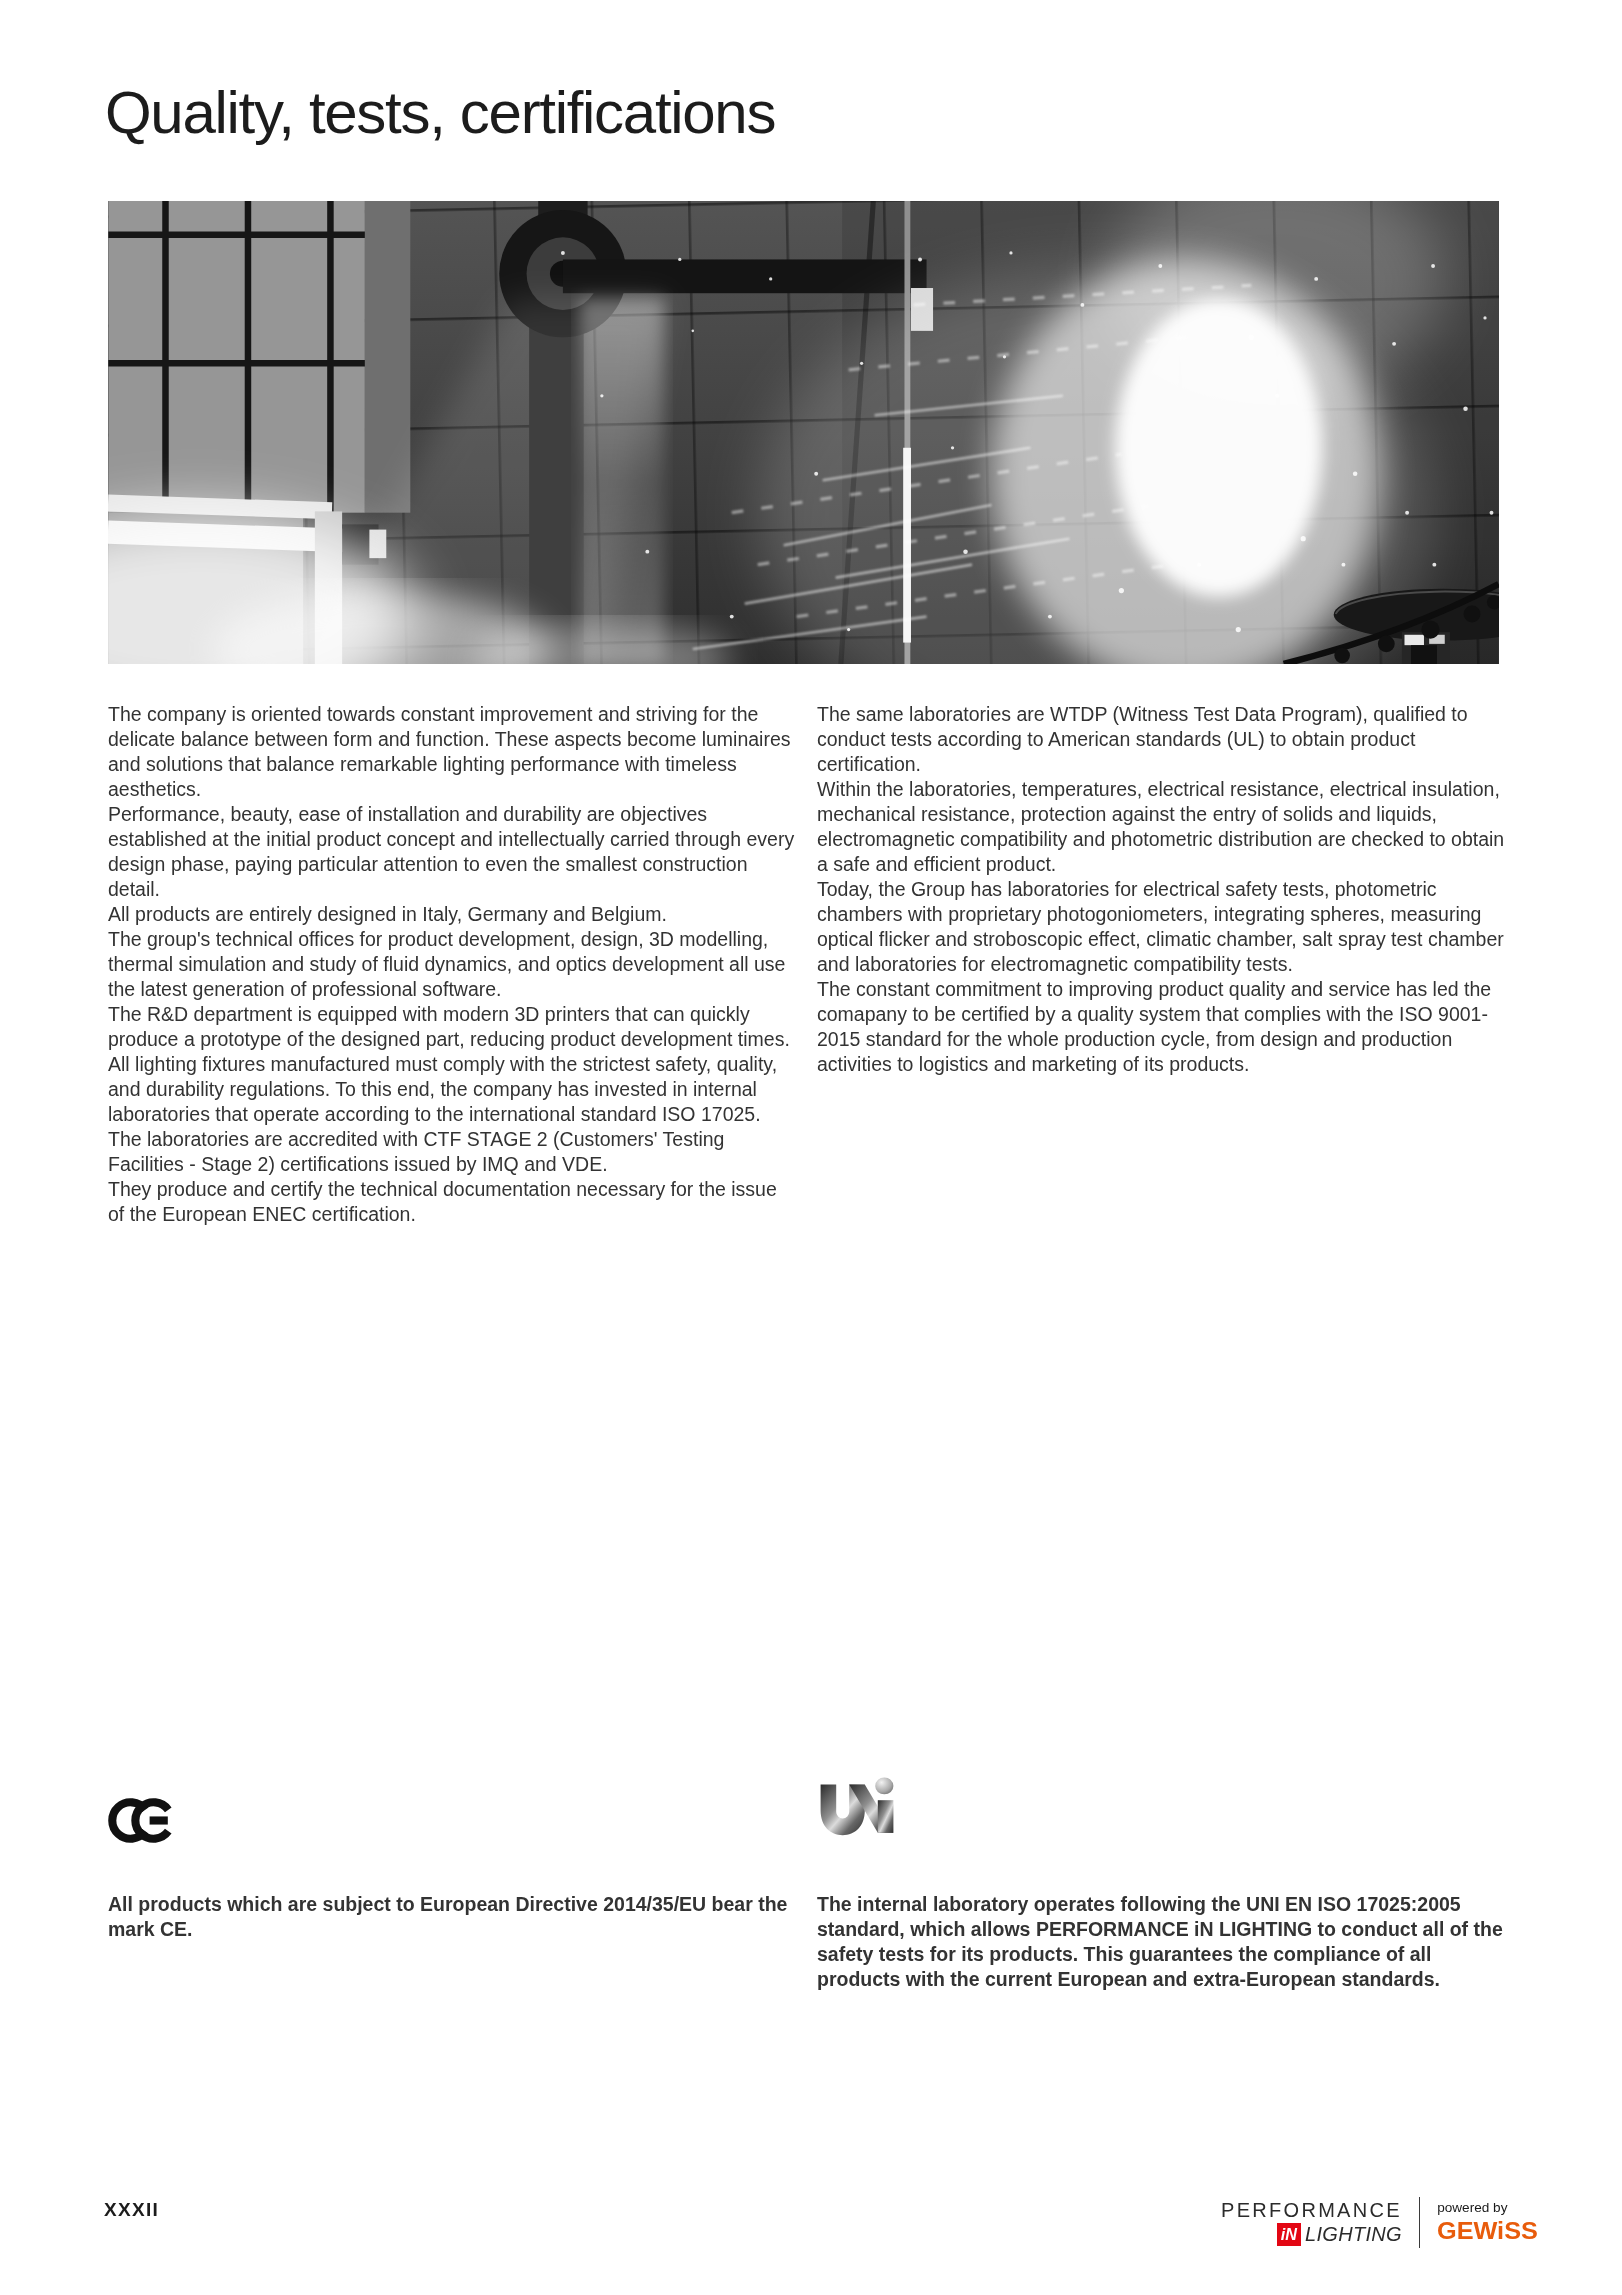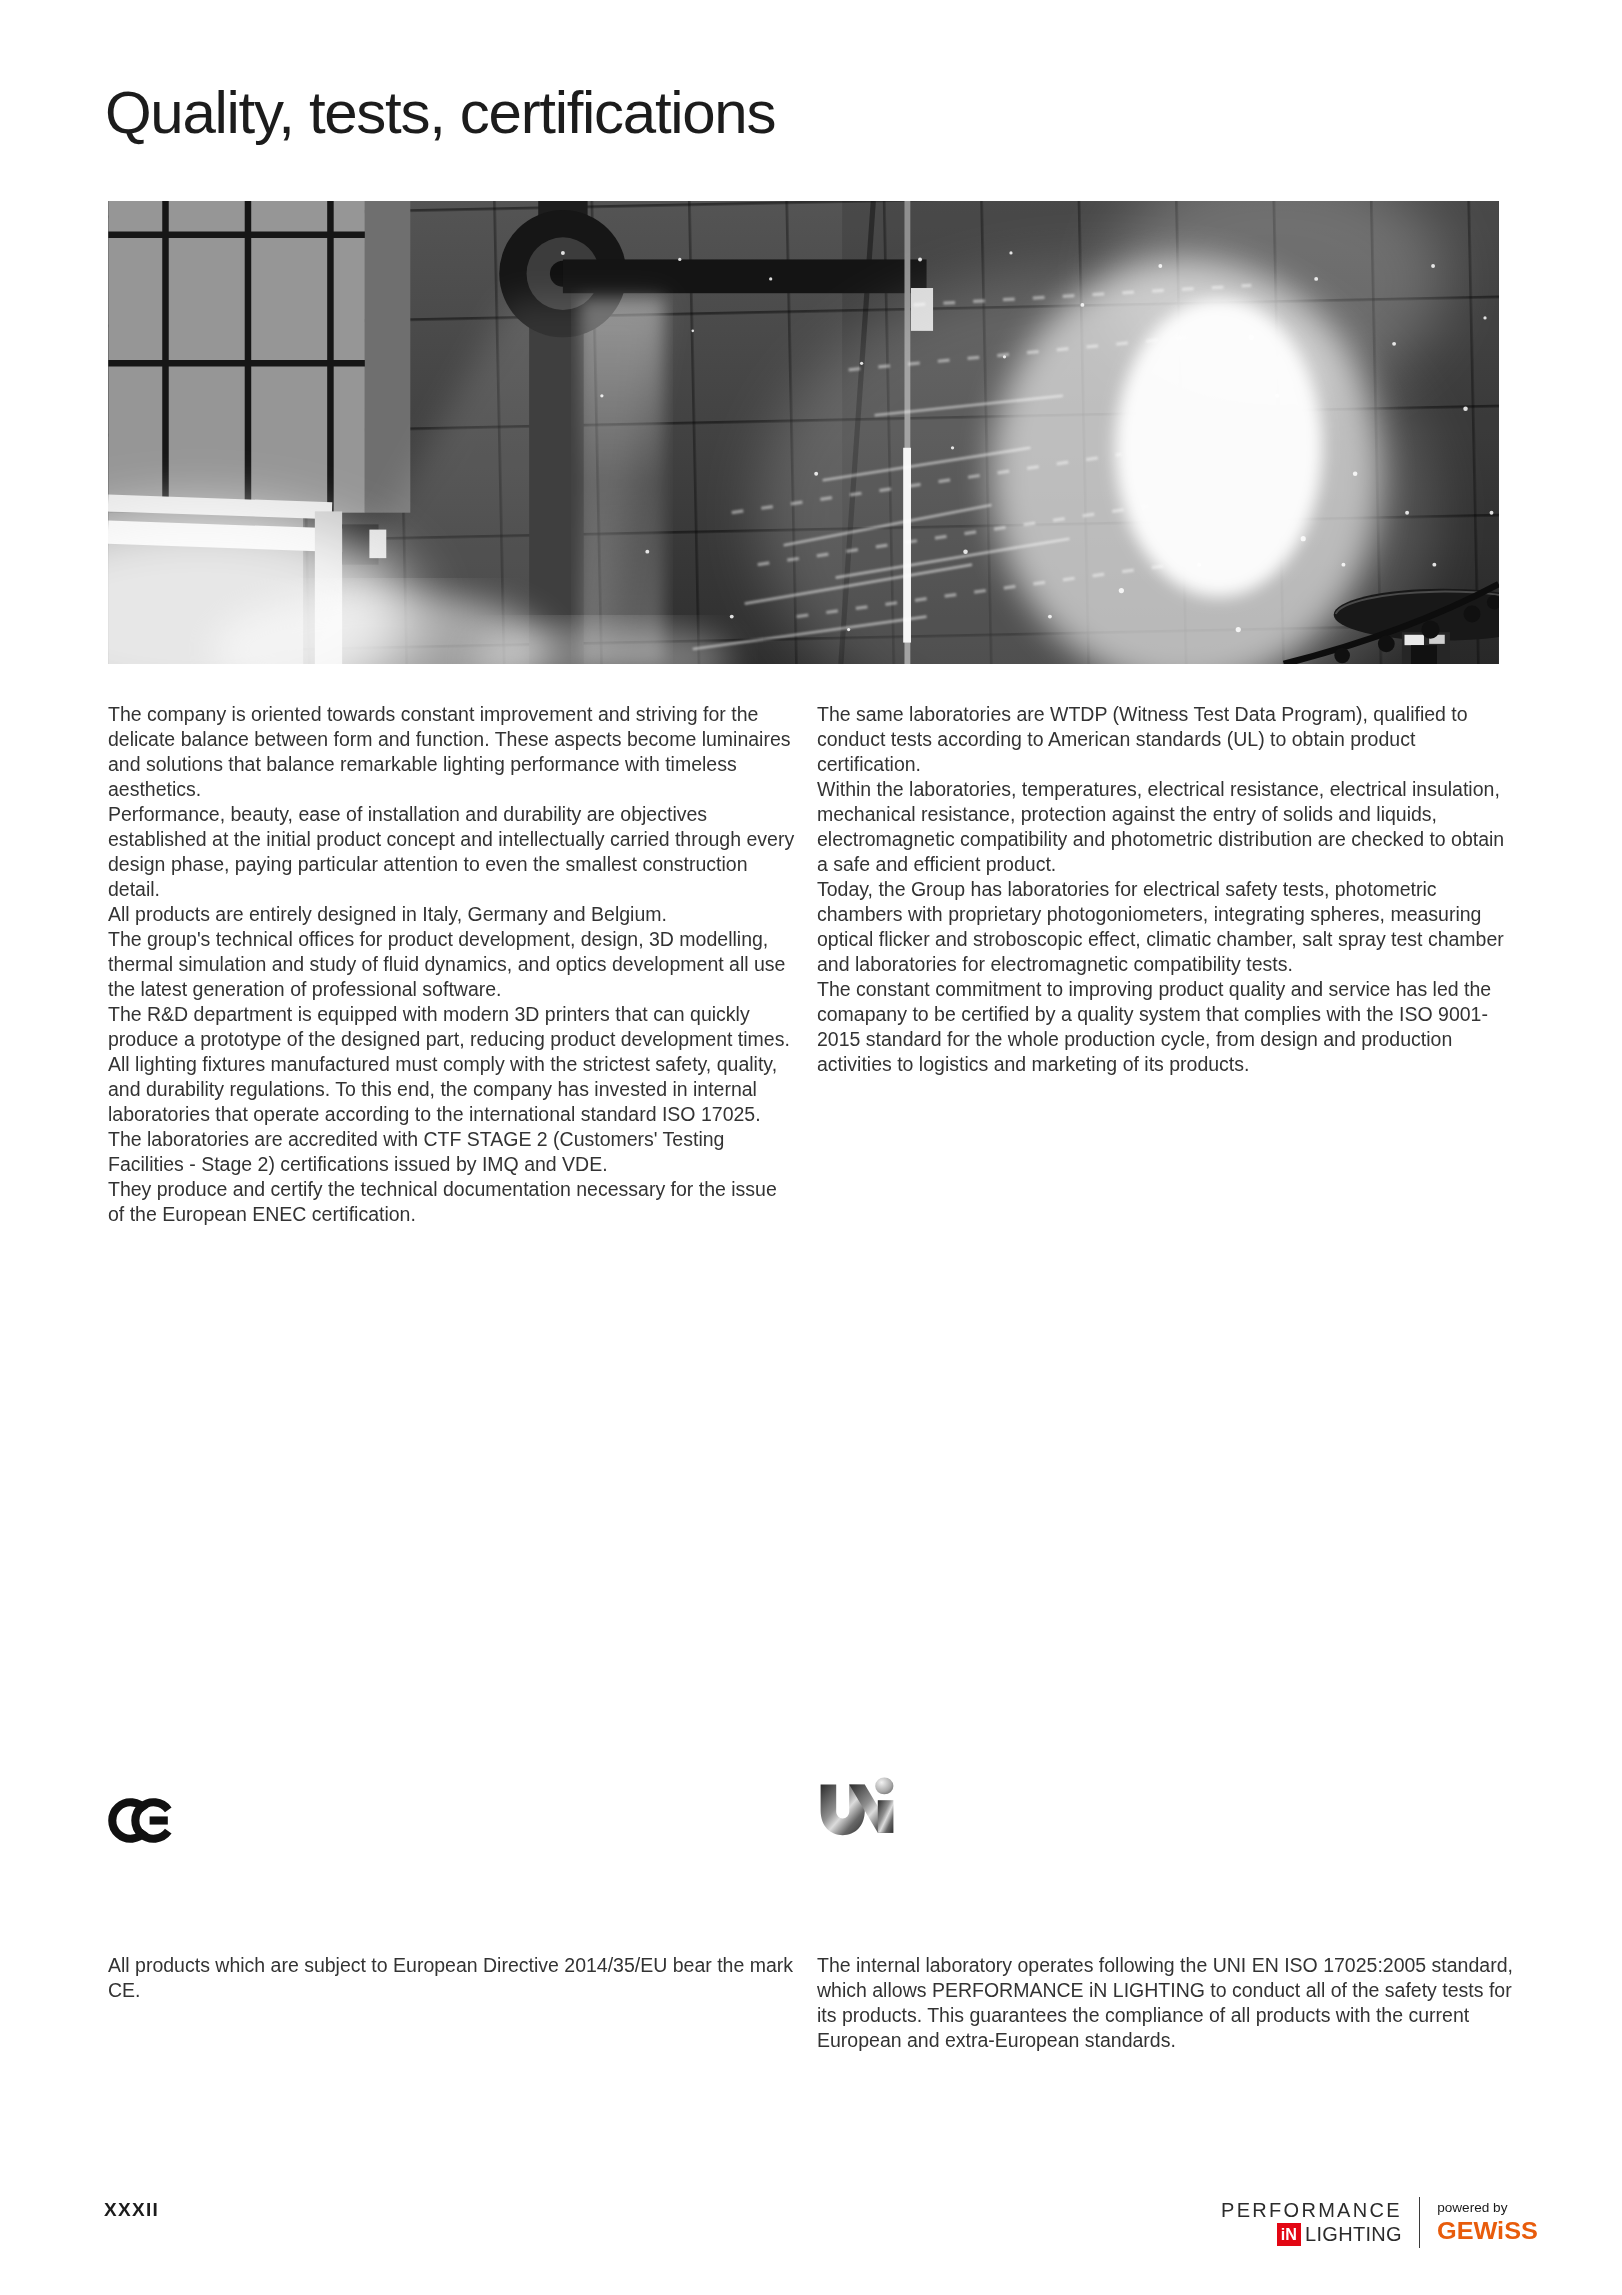--- a/index.html
+++ b/index.html
@@ -18,36 +18,36 @@
   .col{
     position:absolute;top:702px;width:688px;
     font-size:19.5px;line-height:25px;font-weight:300;color:#333;
   }
   .col p{margin:0;}
   .col-left{left:108px;}
   .col-right{left:817px;}
   .ce-logo{position:absolute;left:108px;top:1796px;width:65px;height:49px;}
   .uni-logo{position:absolute;left:818px;top:1775px;width:78px;height:66px;}
   .caption{
-    position:absolute;top:1953px;font-size:19.5px;line-height:25px;font-weight:400;color:#333;
+    position:absolute;top:1892px;font-size:19.5px;line-height:25px;font-weight:700;color:#333;
   }
   .caption p{margin:0;}
   .caption-ce{left:108px;width:708px;}
   .caption-uni{left:817px;width:699px;}
   .page-number{
     position:absolute;left:104px;top:2199px;font-size:19px;letter-spacing:1.3px;color:#1c1c1c;font-weight:bold;
   }
   .footer-brand{
     position:absolute;left:1221px;top:2197px;display:flex;align-items:center;gap:17px;
   }
   .pil{display:flex;flex-direction:column;align-items:flex-end;}
   .pil-line1{
     font-size:20px;letter-spacing:2.3px;color:#2b2b2b;font-weight:400;line-height:1.1;
   }
-  .pil-line2{display:flex;align-items:center;gap:4.5px;margin-top:1.9px;}
+  .pil-line2{display:flex;align-items:center;gap:4.5px;margin-top:1.9px;font-style:italic;}
   .in-badge{
     width:23.4px;height:23.4px;background:#e30613;color:#ffffff;font-weight:bold;
     display:flex;align-items:center;justify-content:center;font-size:16.2px;letter-spacing:0;
   }
   .pil-lighting{font-size:20px;letter-spacing:0.3px;color:#2b2b2b;}
   .brand-divider{width:1.3px;height:51px;background:#3a3a3a;}
   .gw{display:flex;flex-direction:column;align-items:flex-start;}
   .powered-by{font-size:13.6px;color:#1a1a1a;margin-bottom:2.6px;}
   .gewiss{
     font-size:23.4px;font-weight:bold;color:#e85c0c;letter-spacing:0px;

